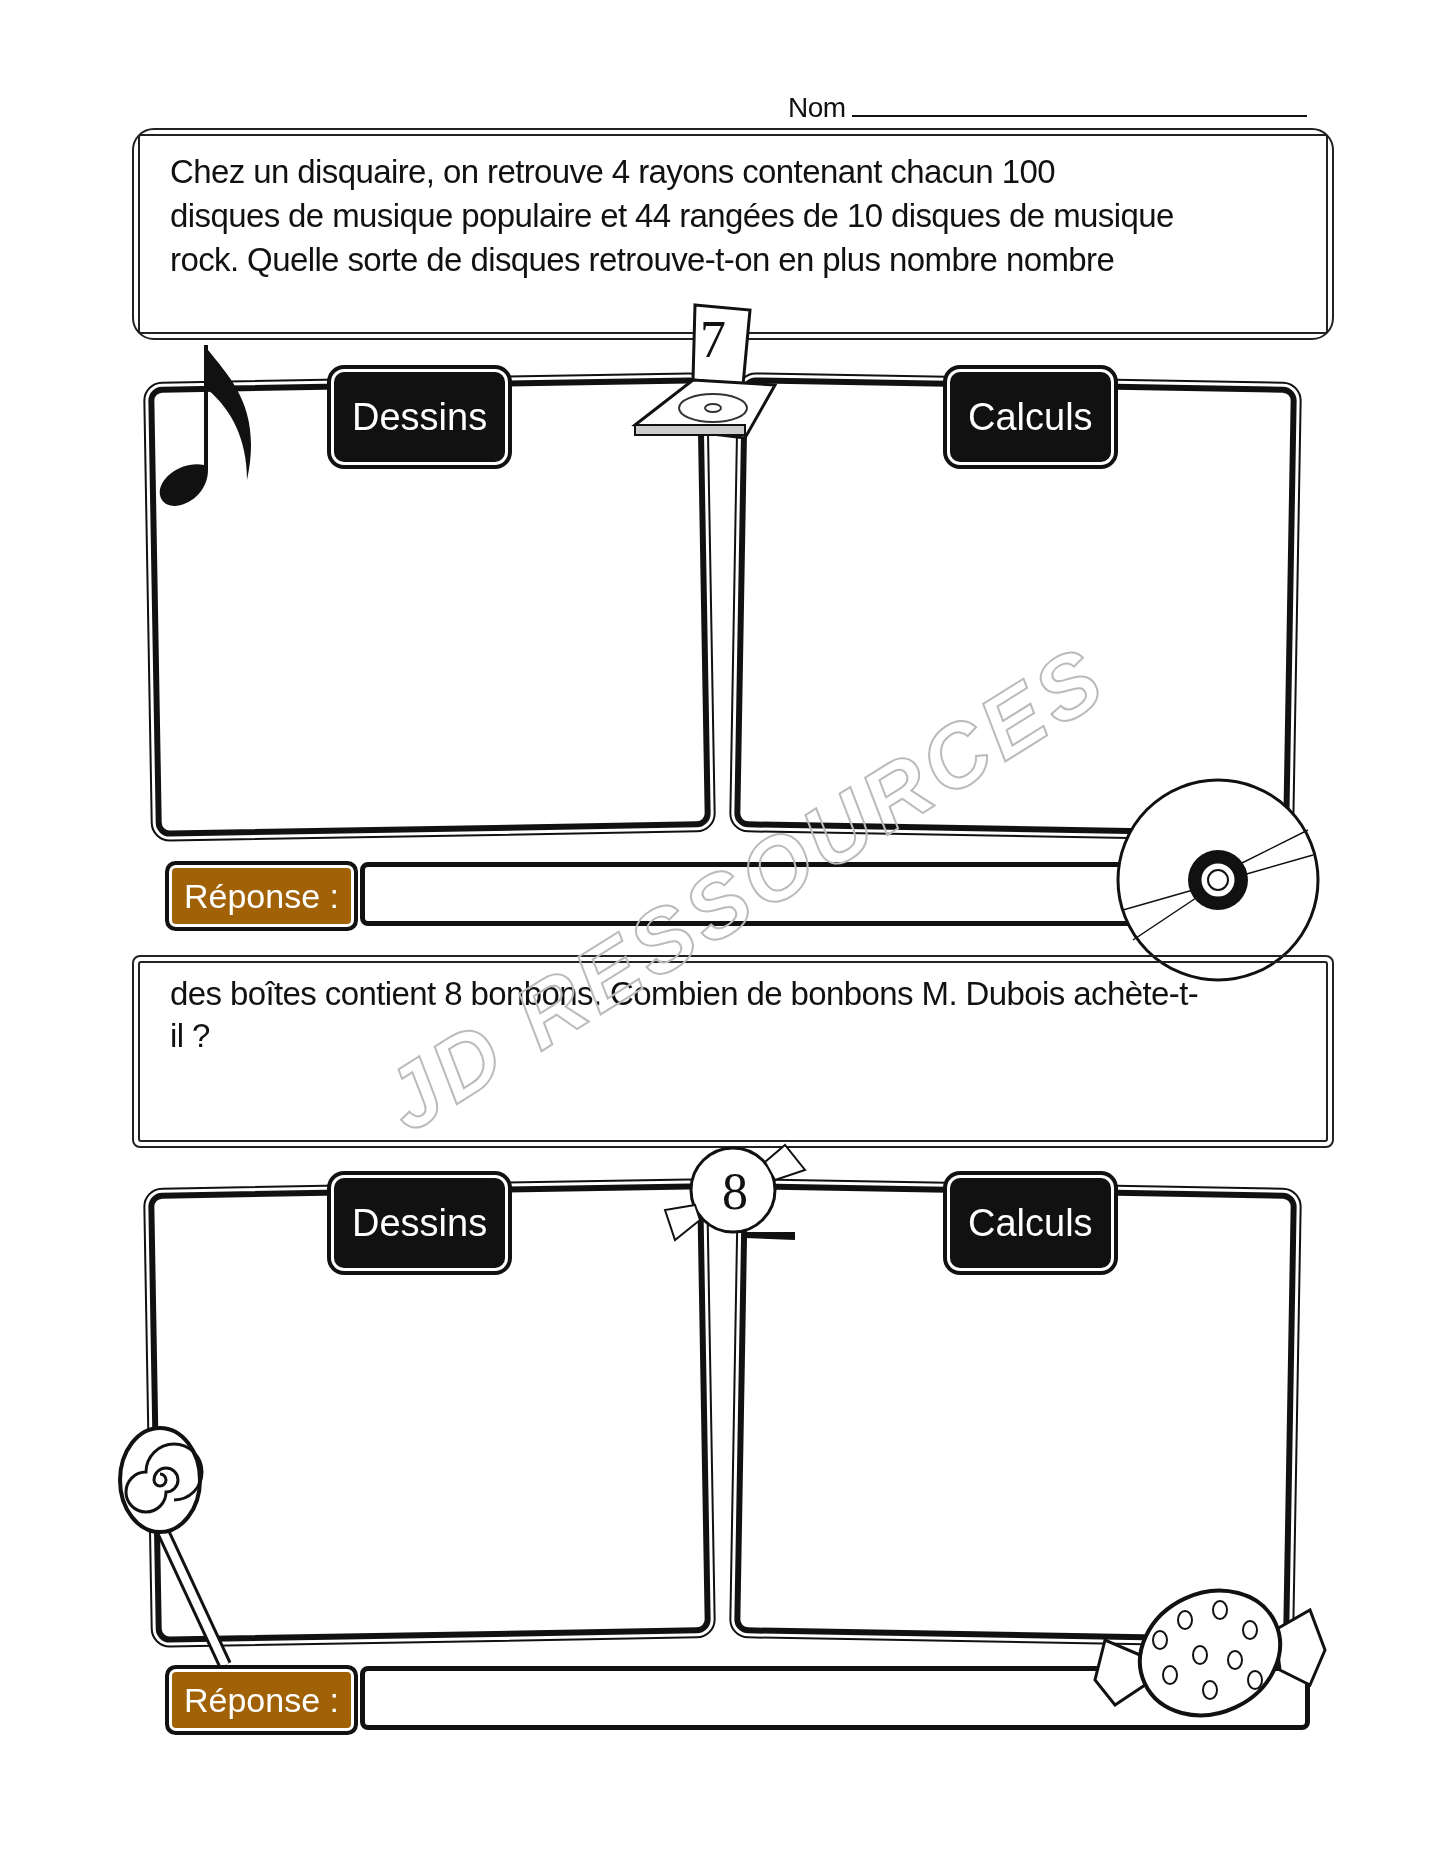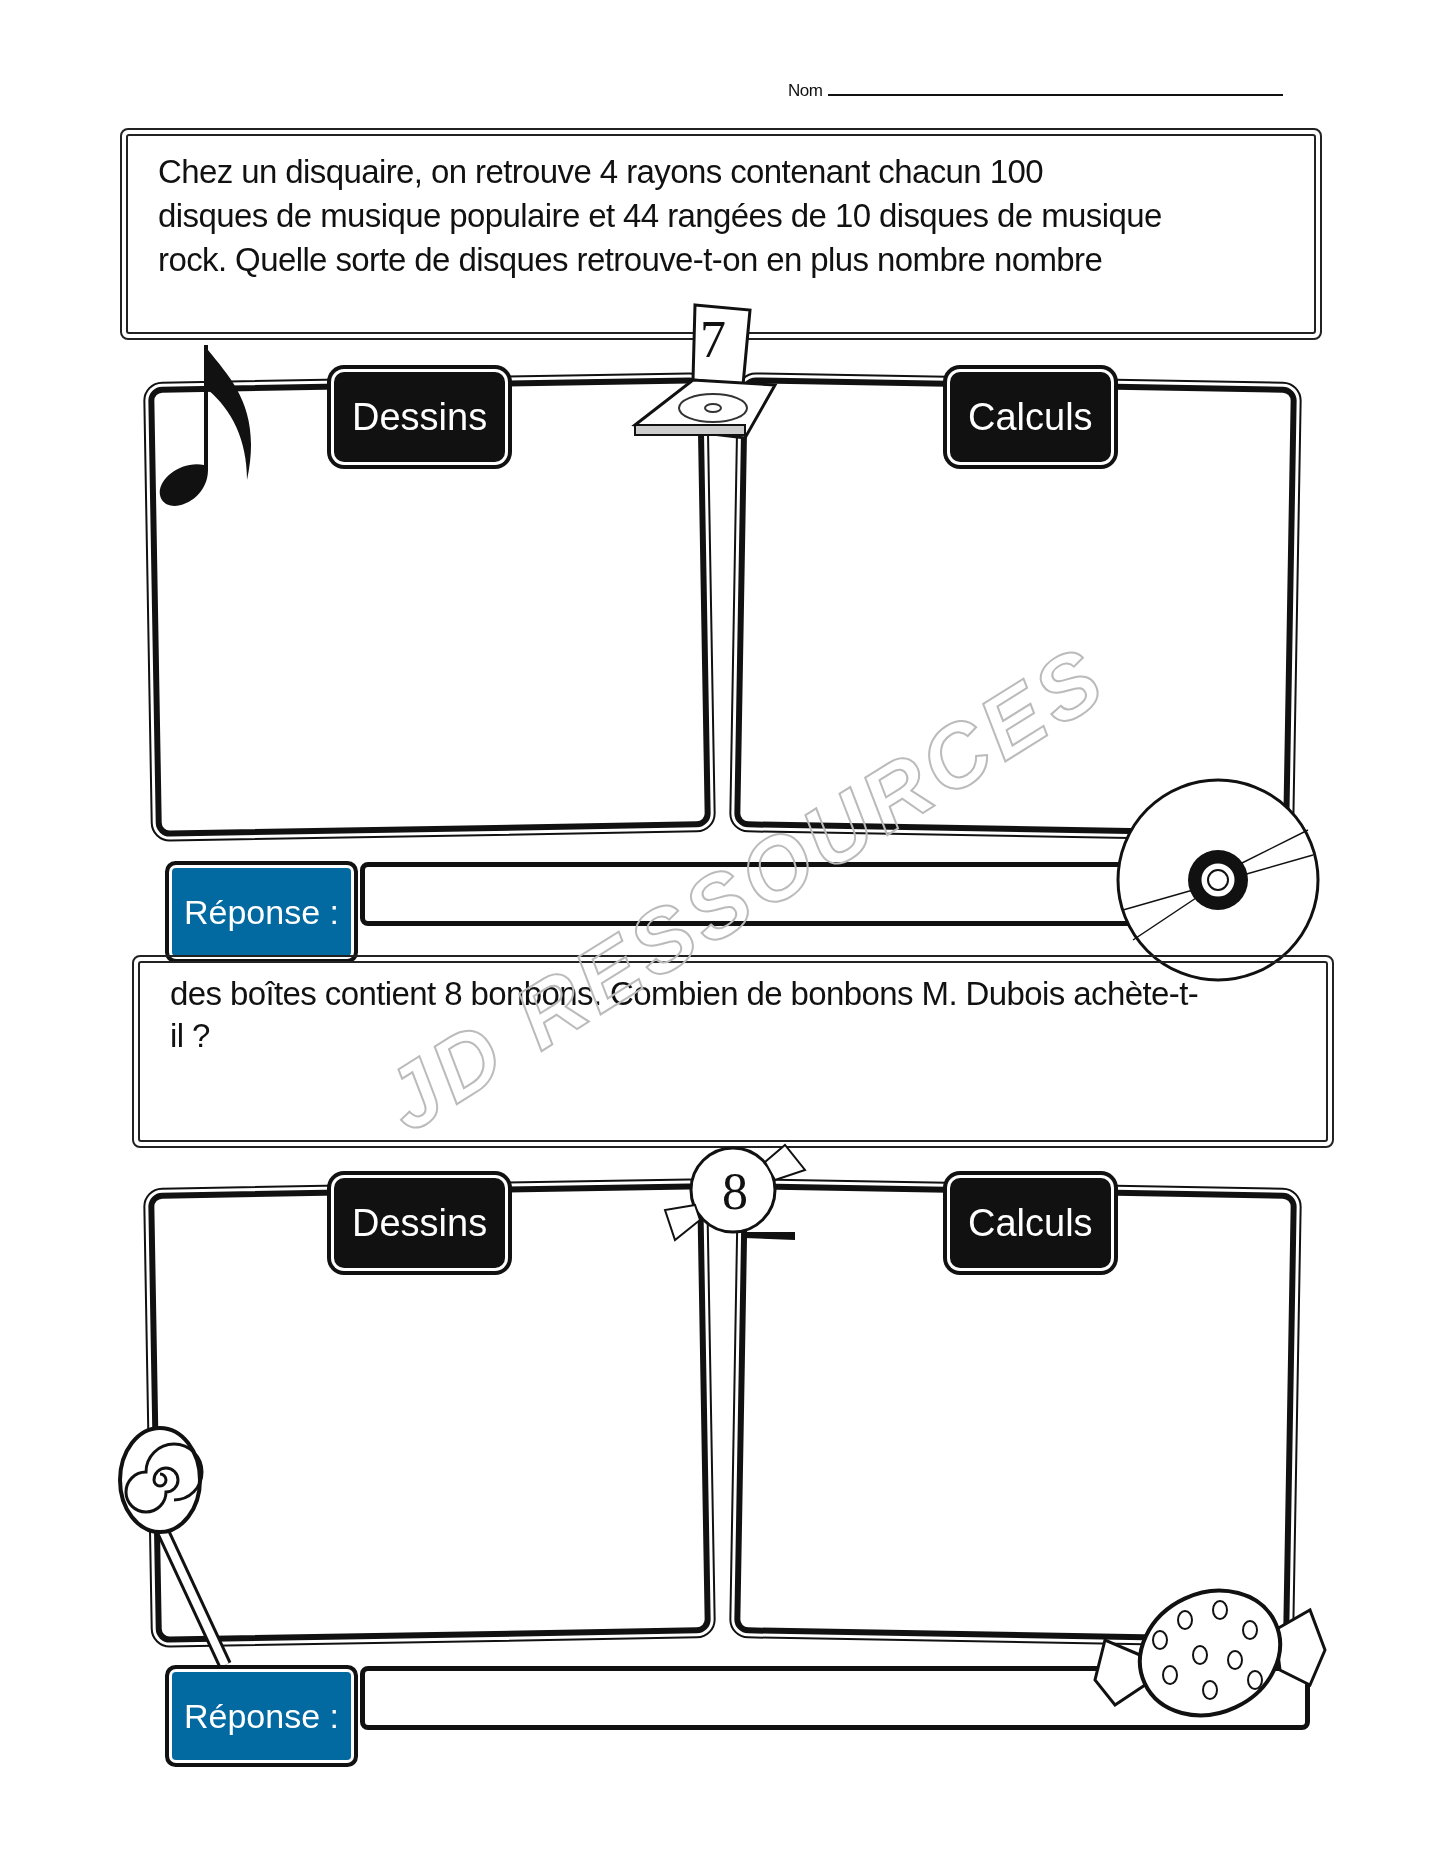--- a/index.html
+++ b/index.html
@@ -1,42 +1,42 @@
 <!DOCTYPE html>
 <html><head>
 <meta charset="utf-8">
 <style>
   html, body { margin:0; padding:0; background:#ffffff; }
   body { width:1445px; height:1871px; position:relative; overflow:hidden;
          font-family:"Liberation Sans", sans-serif; color:#111; }
   .abs { position:absolute; }
-  .nom { left:788px; top:76px; font-size:17px; letter-spacing:-0.5px; }
+  .nom { left:788px; top:92px; font-size:28px; letter-spacing:-0.5px; }
   .nom .line { display:inline-block; width:455px; border-bottom:2px solid #111; margin-left:6px; height:18px; vertical-align:baseline; }
   .qbox { border:2px solid #222; border-radius:8px; padding:4px; box-sizing:border-box; }
   .qbox .inner { border:2px solid #222; border-radius:3px; width:100%; height:100%; box-sizing:border-box;
                  padding:14px 30px; font-size:33px; line-height:44px; letter-spacing:-0.6px; }
   .panel { border:6px solid #111; border-radius:14px; box-sizing:border-box; outline:2px solid #111; outline-offset:3px; }
   .tag { background:#111; color:#fff; border-radius:10px; font-size:38px; padding:22px 18px; 
          box-shadow:0 0 0 3px #fff, 0 0 0 7px #111; line-height:46px; }
-  .rep-label { background:#0369a1; color:#fff; font-size:34px; padding:22px 12px; border-radius:4px;
+  .rep-label { background:#a16207; color:#fff; font-size:34px; padding:6px 12px; border-radius:4px;
                box-shadow:0 0 0 3px #fff, 0 0 0 7px #111; line-height:44px; }
   .rep-field { border:5px solid #111; border-radius:8px; box-sizing:border-box; background:#fff; }
   .badge-num { font-family:"Liberation Serif", serif; font-size:52px; color:#111; text-align:center; }
   .watermark { left:420px; top:1050px; transform:rotate(-32deg); transform-origin:left bottom;
                font-size:88px; font-weight:bold; color:transparent; -webkit-text-stroke:2px #bbb;
                letter-spacing:6px; white-space:nowrap; font-style:italic; }
 </style>
 </head>
 <body>
 
 <div class="abs nom">
   <span>Nom</span><span class="line"></span>
 </div>
 
-<div class="abs qbox" style="left:120px;top:128px;width:1202px;height:212px;">
+<div class="abs qbox" style="left:132px;top:128px;width:1202px;height:212px;border-radius:22px;">
   <div class="inner">
     <div>Chez un disquaire, on retrouve 4 rayons contenant chacun 100</div>
     <div>disques de musique populaire et 44 rangées de 10 disques de musique</div>
     <div>rock. Quelle sorte de disques retrouve-t-on en plus nombre nombre</div>
   </div>
 </div>
 
 <div class="abs panel" style="left:152px;top:382px;width:555px;height:450px;transform:rotate(-1deg);"></div>
 <div class="abs panel" style="left:738px;top:382px;width:555px;height:450px;transform:rotate(1deg);"></div>
 <div class="abs tag" style="left:334px;top:372px;">Dessins</div>

